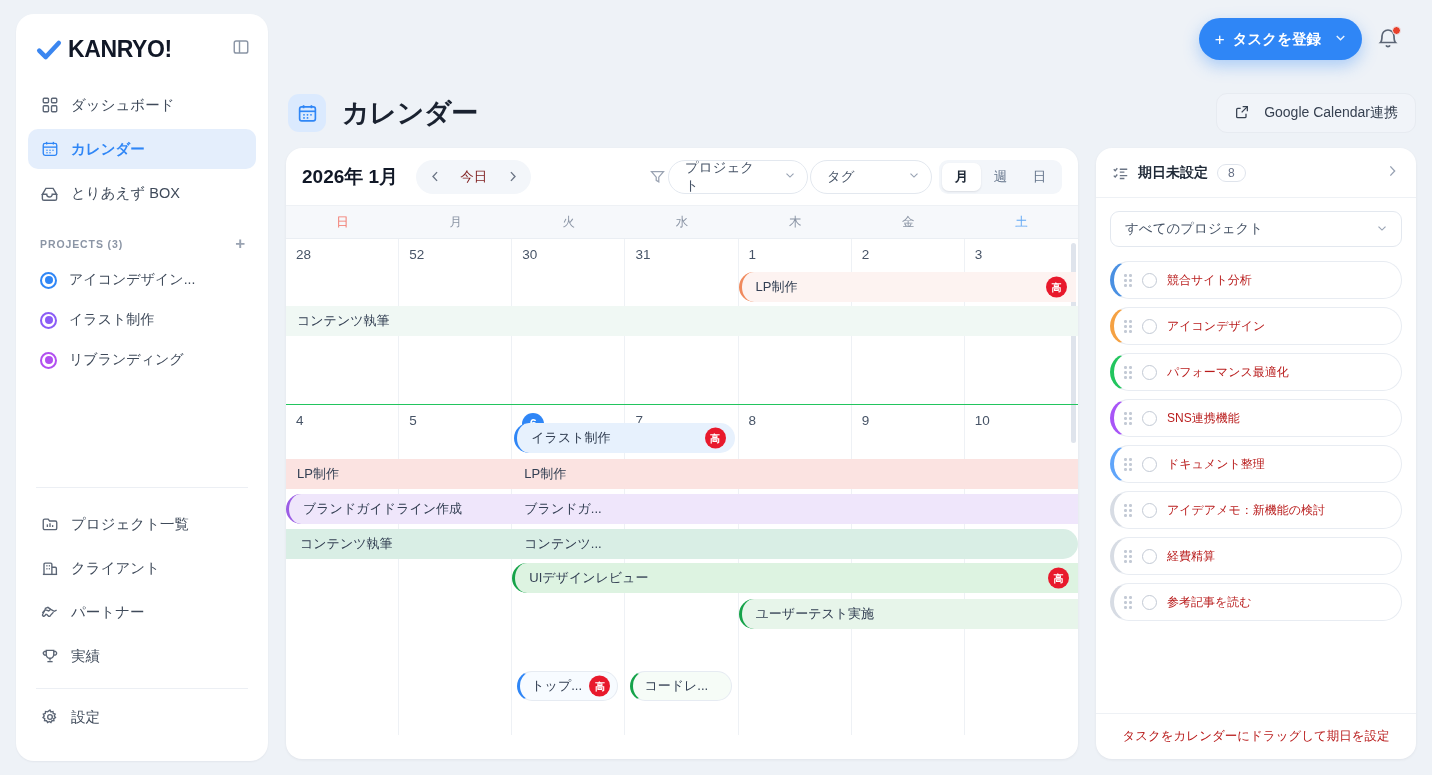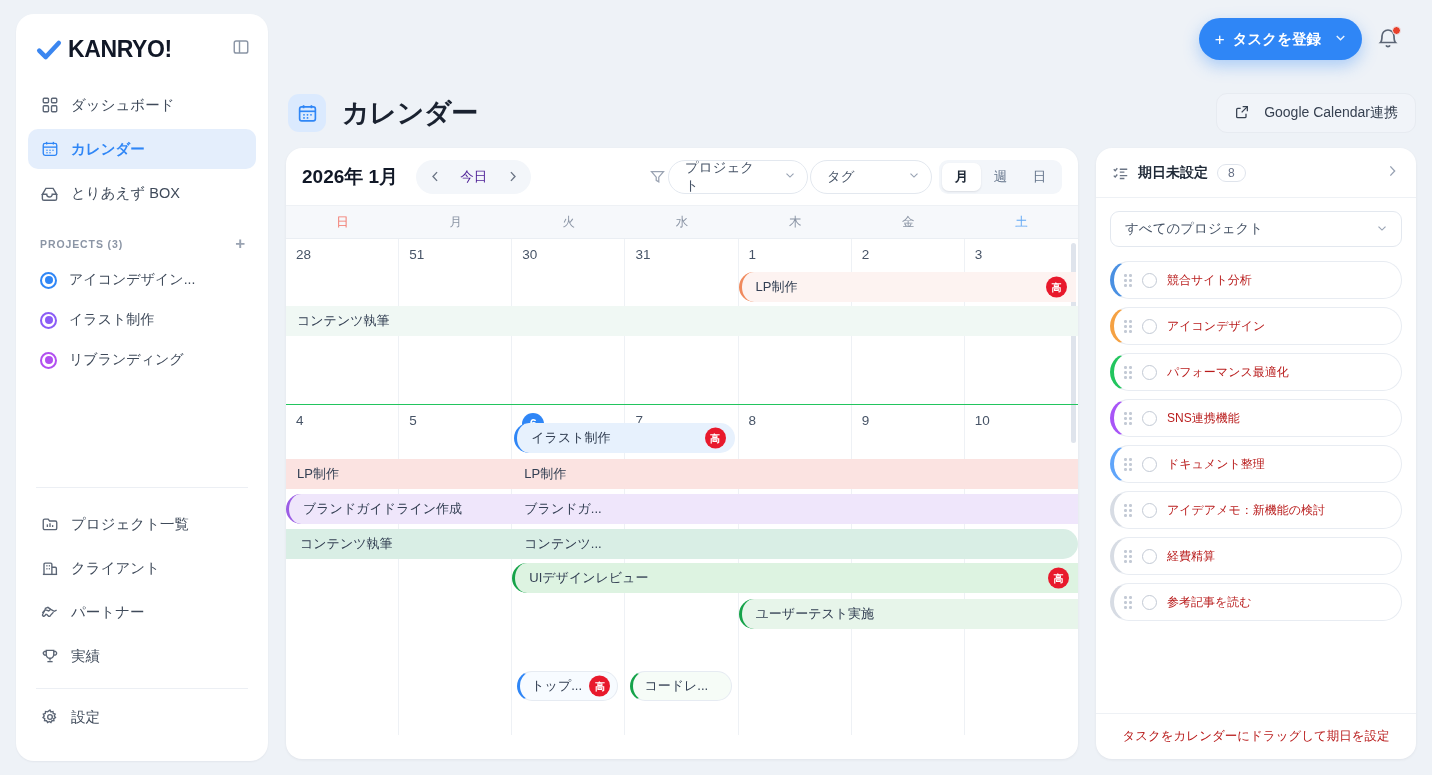--- a/index.html
+++ b/index.html
@@ -85,21 +85,21 @@
   
   .calcard {
     flex:1 1 auto; background:#fff; border-radius:16px; overflow:hidden;
     display:flex; flex-direction:column; min-width:0;
     box-shadow:0 1px 3px rgba(16,24,40,.06);
   }
   .caltool { height:58px; display:flex; align-items:center; padding:0 16px; border-bottom:1px solid #eef1f5; }
   .cal-month { font-size:19px; font-weight:700; color:#111827; margin-right:18px;}
   .todaygrp { display:flex; align-items:center; background:#f3f6fa; border-radius:18px; height:34px; padding:0 4px;}
   .tg-btn { width:30px; height:30px; border-radius:50%; display:flex; align-items:center; justify-content:center; color:#6b7585; cursor:pointer; font-size:15px;}
-  .tg-today { padding:0 10px; font-size:13.5px; color:#4c1d95; cursor:pointer;}
+  .tg-today { padding:0 10px; font-size:13.5px; color:#7f1d1d; cursor:pointer;}
   .tool-right { margin-left:auto; display:flex; align-items:center; gap:2px;}
   .filter-ico { color:#9aa3b2; width:17px; height:17px; cursor:pointer;}
   .sel {
     display:flex; align-items:center; height:34px; border:1px solid #e3e8ef; border-radius:17px;
     padding:0 10px 0 16px; font-size:13.5px; color:#475467; cursor:pointer; background:#fff;
   }
   .sel .sv { margin-right:auto; }
   .sel .chev { margin-left:22px; color:#98a2b3;}
   .sel.proj { width:140px;}
   .sel.tag { width:122px;}
@@ -425,21 +425,21 @@
               <span></span>
                 <span></span>
               <span></span>
                 <span></span>
               <span></span>
                 <span></span>
               <span></span>
             </div>
             <div class="daynums">
               <div class="daynum">28</div>
-              <div class="daynum">51</div>
+              <div class="daynum">52</div>
               <div class="daynum">30</div>
               <div class="daynum">31</div>
               <div class="daynum">1</div>
               <div class="daynum">2</div>
               <div class="daynum">3</div>
             </div>
 
             <div class="ev start" style="left:calc(4/7*100%);width:calc(3/7*100% - 2px);top:33px;background:#fdf3f1;border-left-color:#f08a5d">
               <span class="lbl">LP制作</span>
               <span class="badge">高</span>

